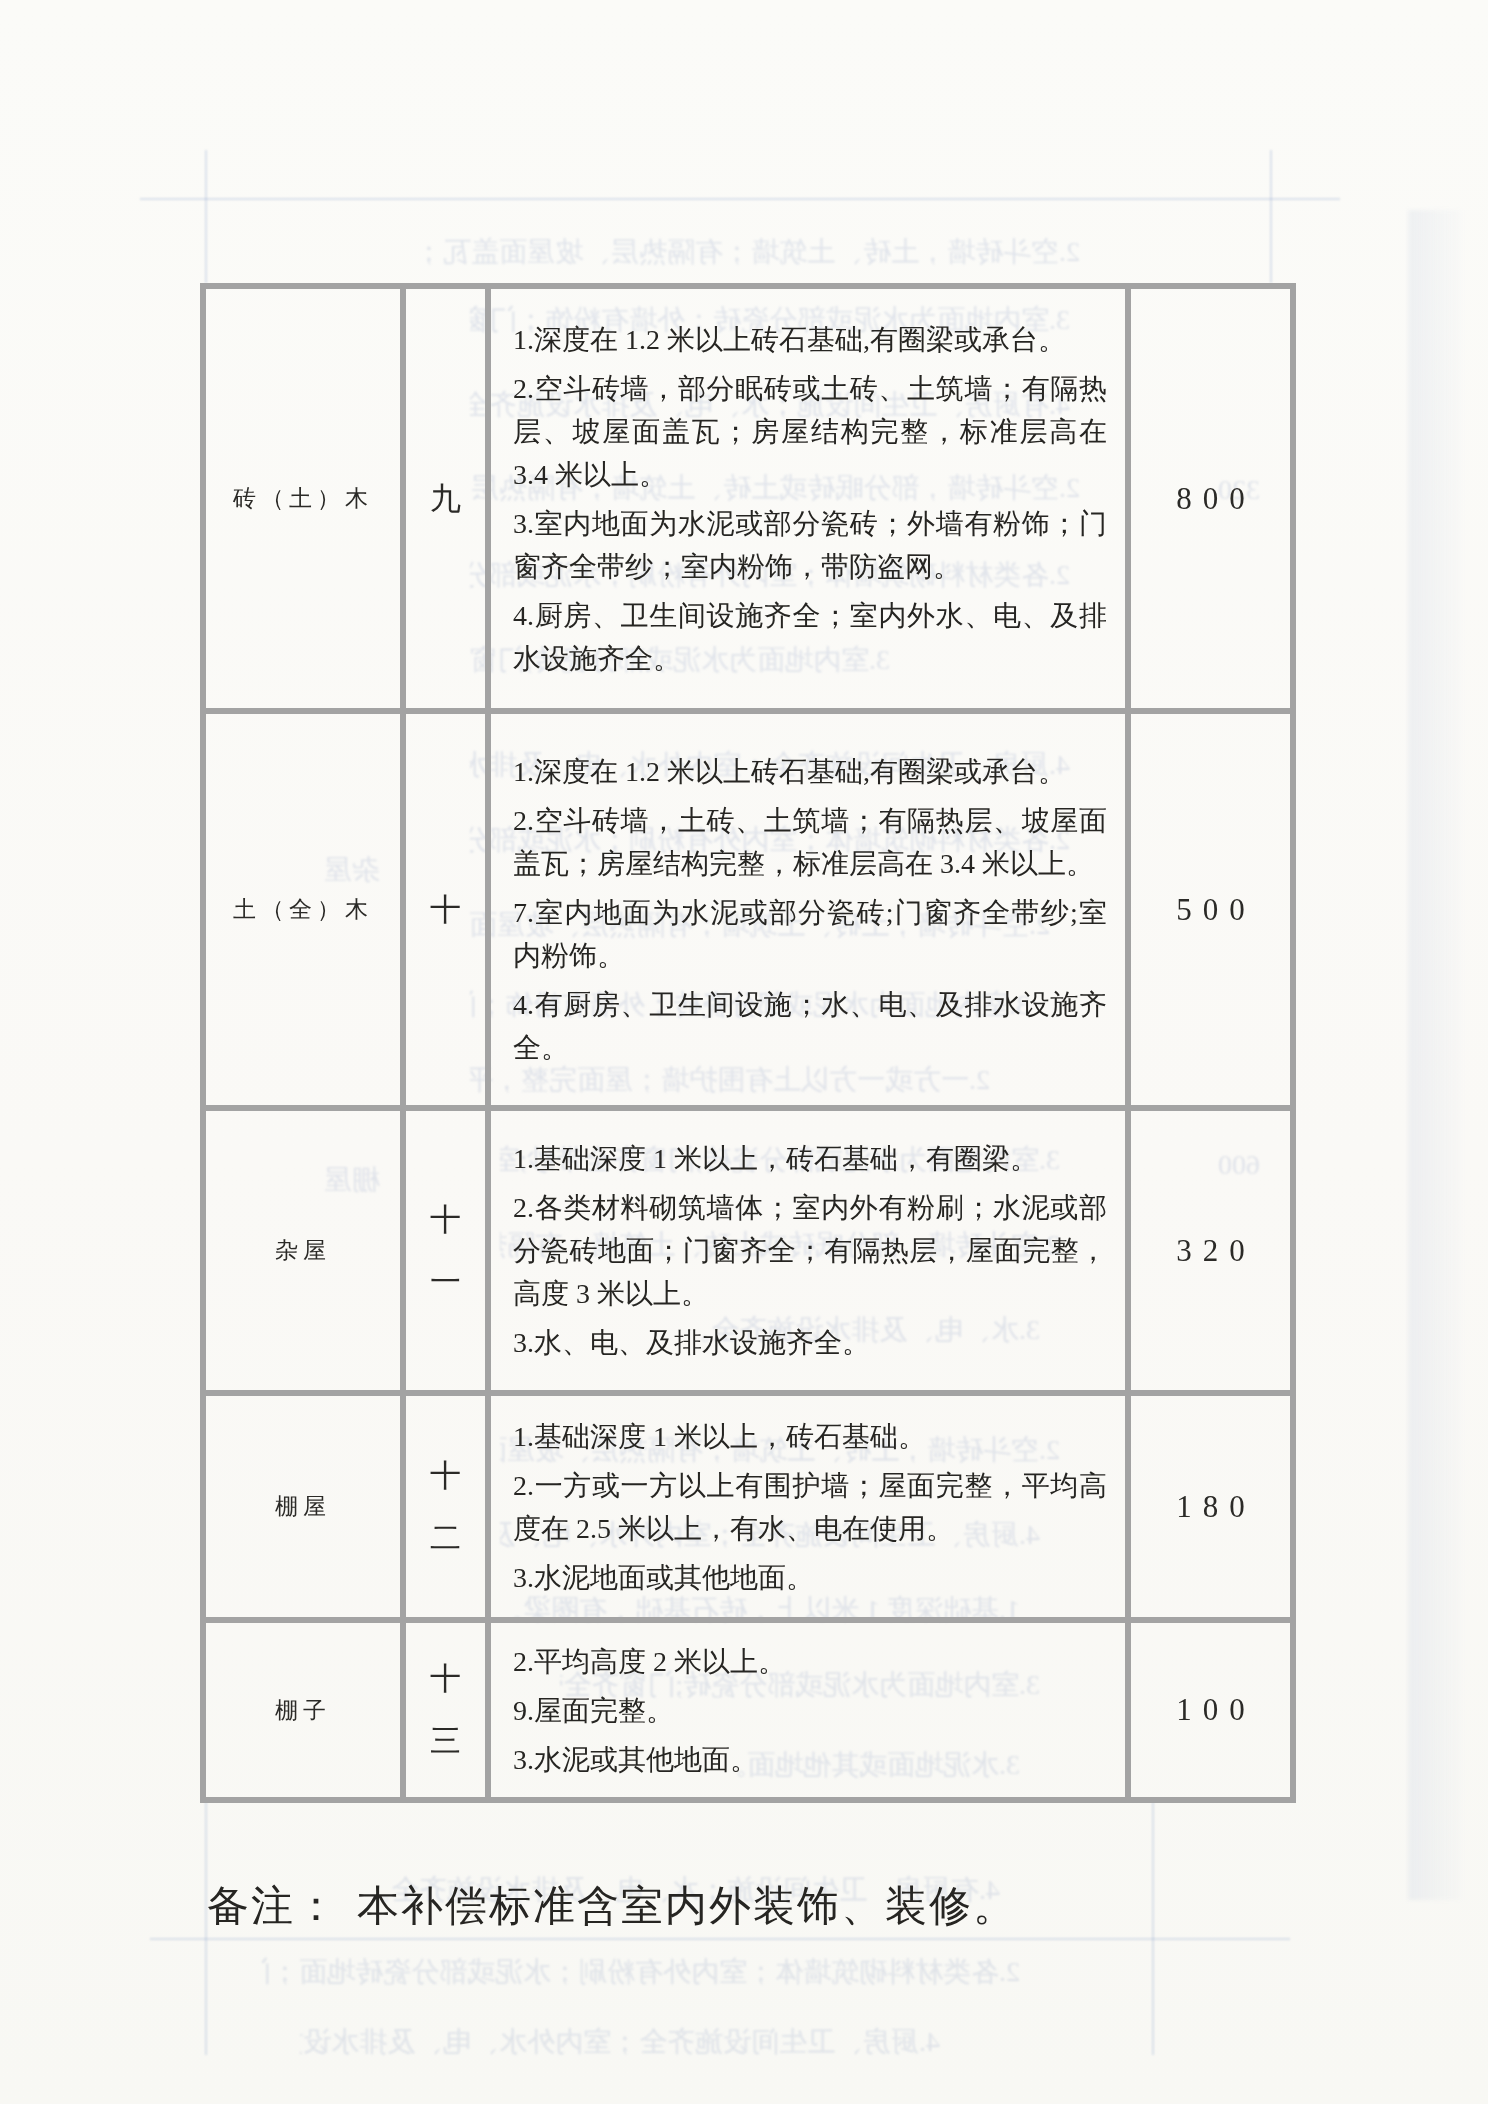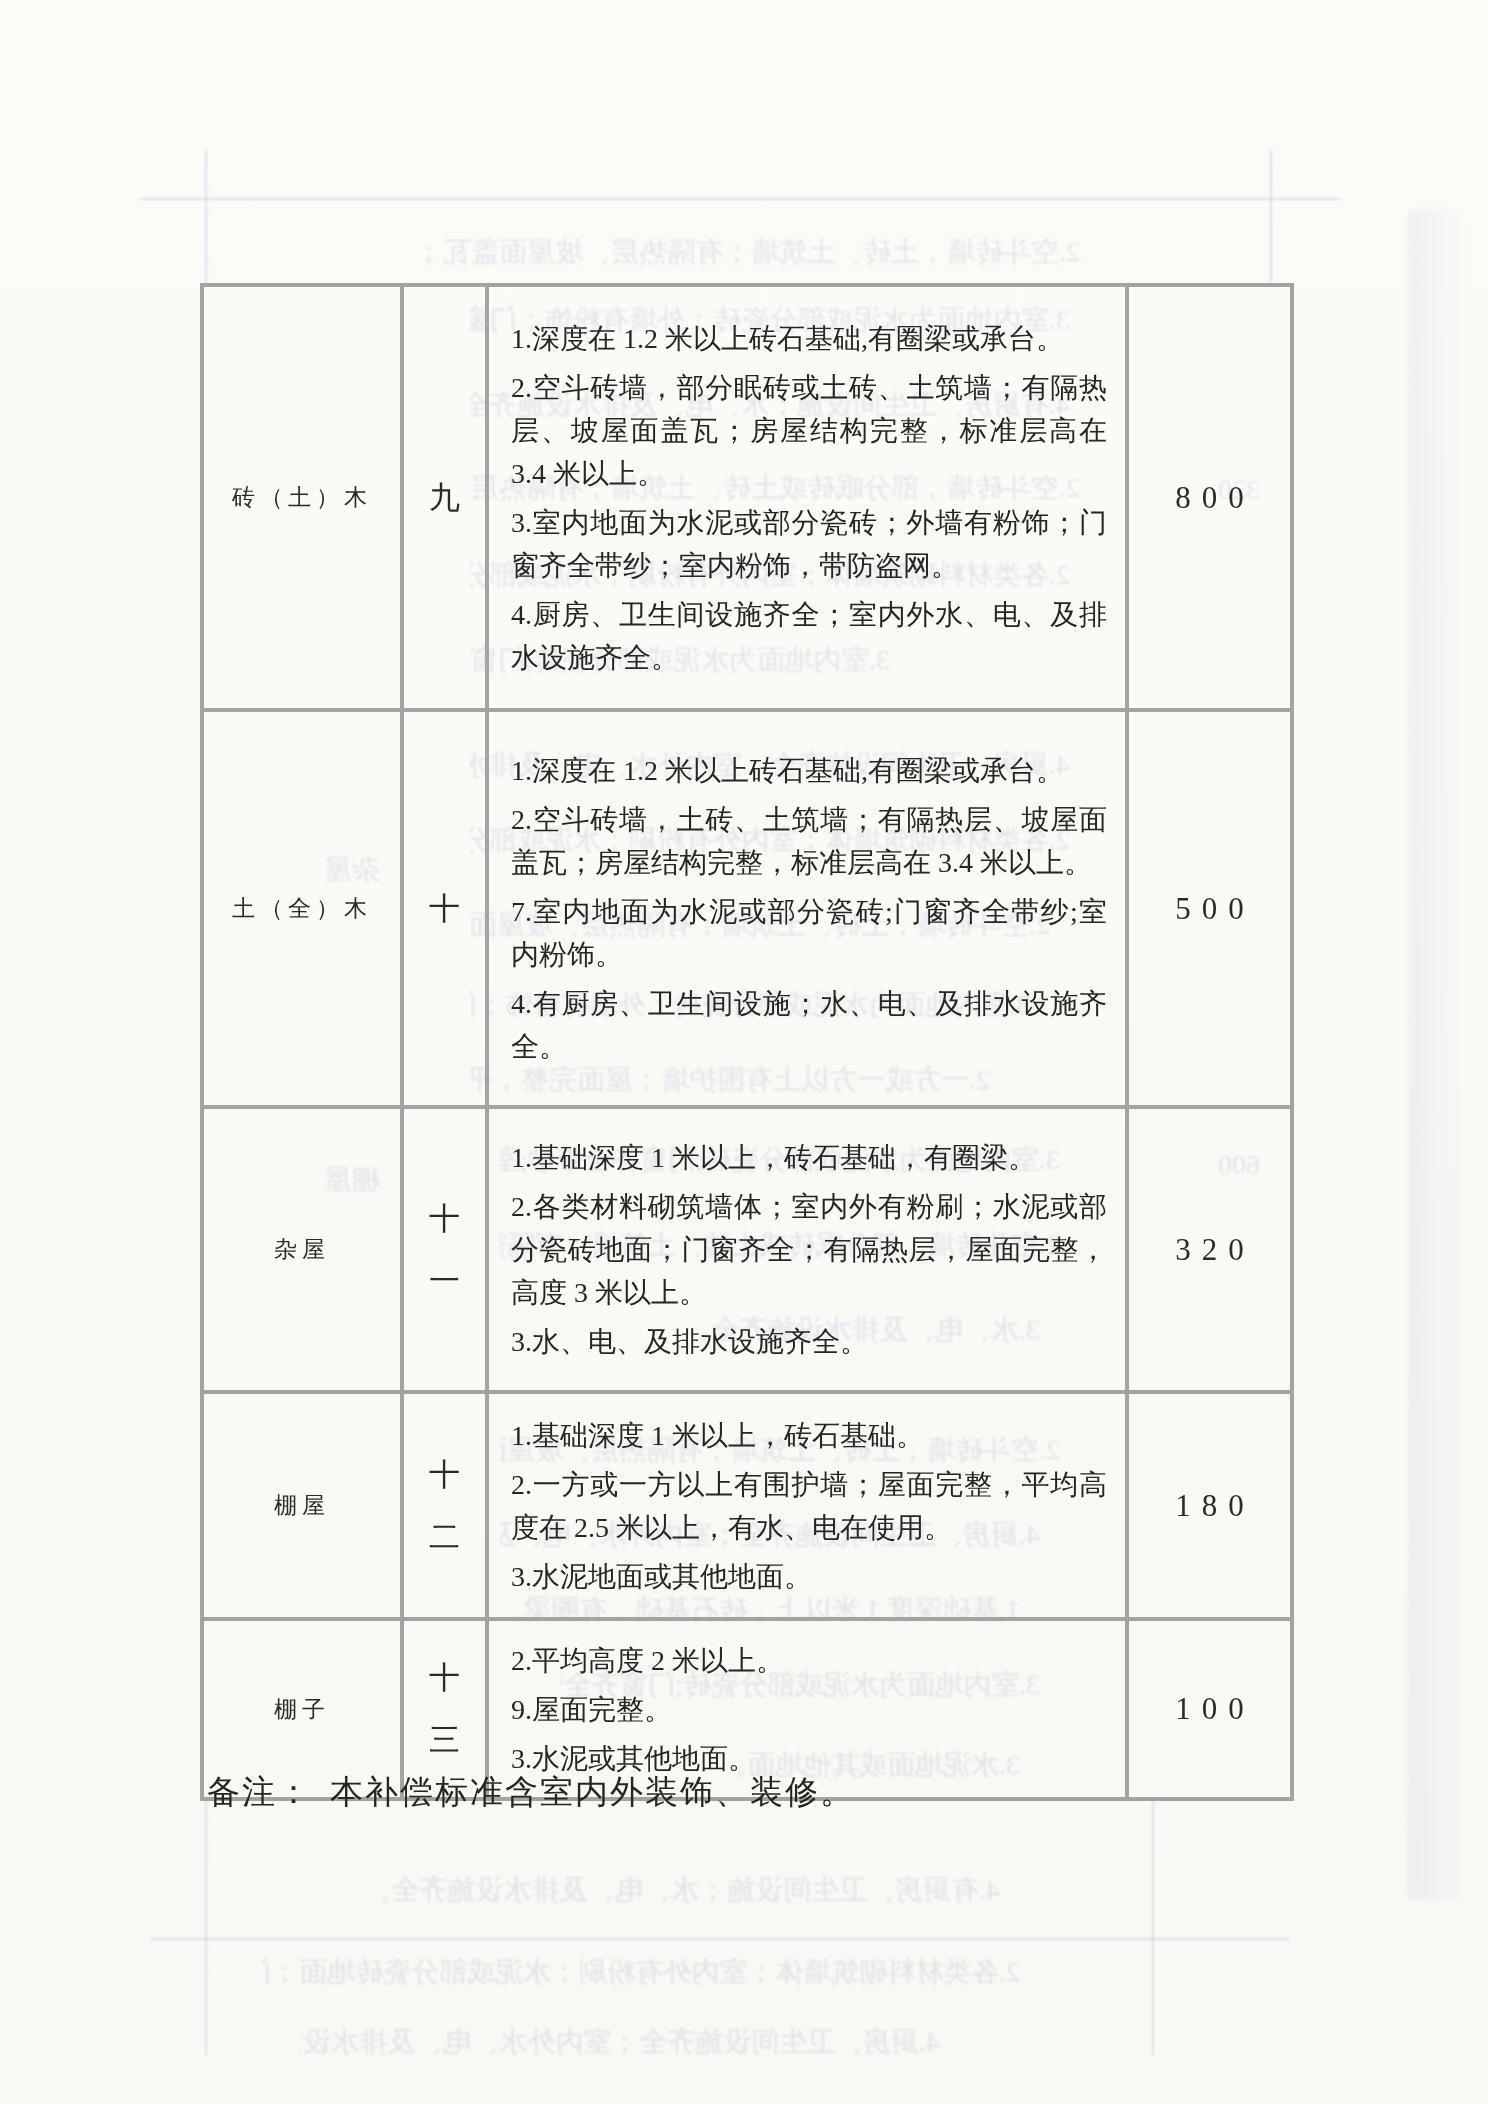--- a/index.html
+++ b/index.html
@@ -10,21 +10,21 @@
     font-family:"Liberation Serif","DejaVu Serif",serif;
     color:#262522;
   }
   
   .scan-table{
     position:absolute;left:200px;top:283px;width:1090px;
     border-collapse:collapse;table-layout:fixed;
     background:transparent;
   }
   .scan-table td{
-    border:4px solid #a3a3a3;
+    border:6px solid #a3a3a3;
     overflow:hidden;
   }
   .scan-table{border:3px solid #35322d;}
   tr.r1{height:425px;}
   tr.r2{height:397px;}
   tr.r3{height:285px;}
   tr.r4{height:227px;}
   tr.r5{height:180px;}
   .cat-cell{
     text-align:center;vertical-align:middle;
@@ -42,22 +42,22 @@
   }
   .crit-cell p{margin:6px 0;text-align:justify;text-justify:inter-ideograph;}
   .crit-cell p:first-child{margin-top:0;}
   .crit-cell p:last-child{margin-bottom:0;}
   .val-cell{
     text-align:center;vertical-align:middle;
     font-size:31px;letter-spacing:11px;text-indent:11px;color:#2b2a27;
   }
   
   .note-line{
-    position:absolute;left:207px;top:1770px;
-    font-size:33px;letter-spacing:2px;color:#262522;white-space:nowrap;
+    position:absolute;left:207px;top:1878px;
+    font-size:42px;letter-spacing:2px;color:#262522;white-space:nowrap;
   }
   .note-line .note-label{margin-right:18px;}
   
   .ghost{
     position:absolute;
     transform:scaleX(-1);
     color:rgba(118,140,185,0.20);
     filter:blur(1.1px);
     font-size:28px;line-height:40px;
     white-space:nowrap;overflow:hidden;

